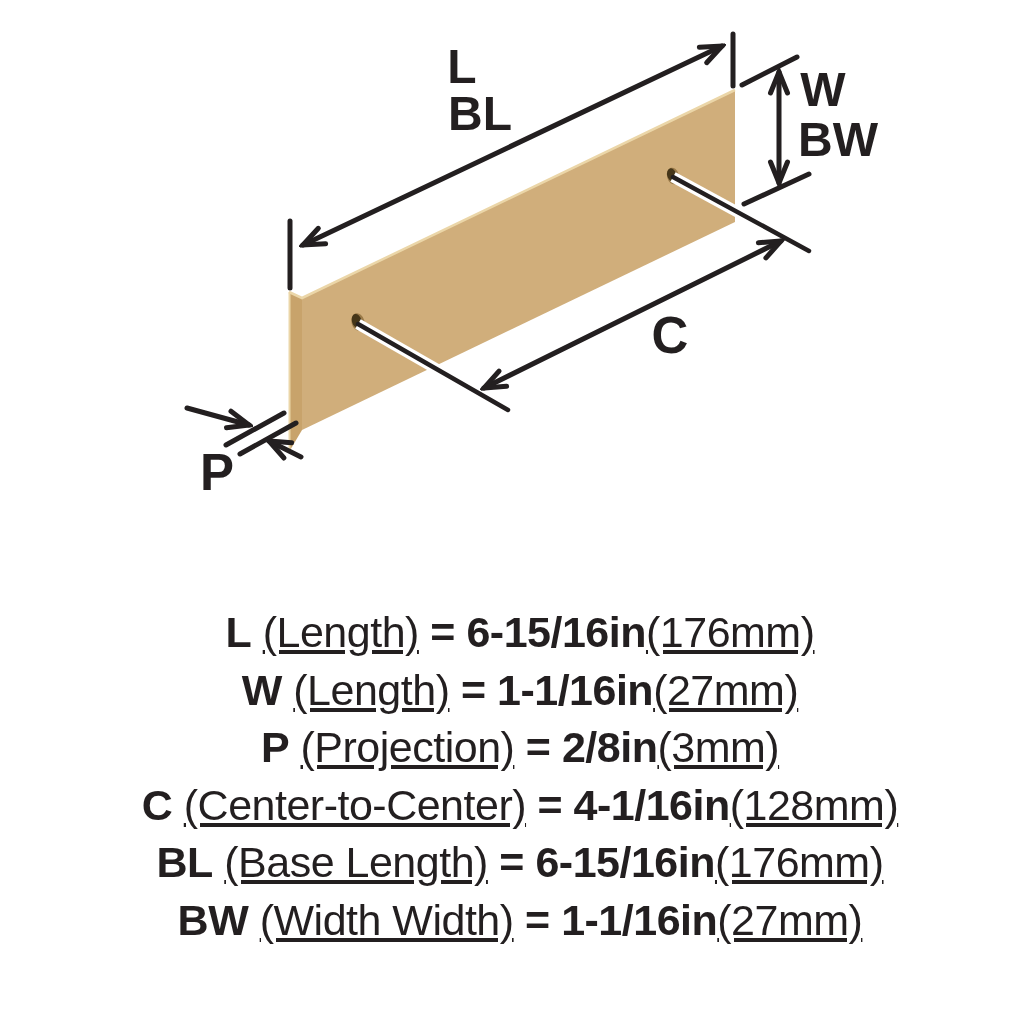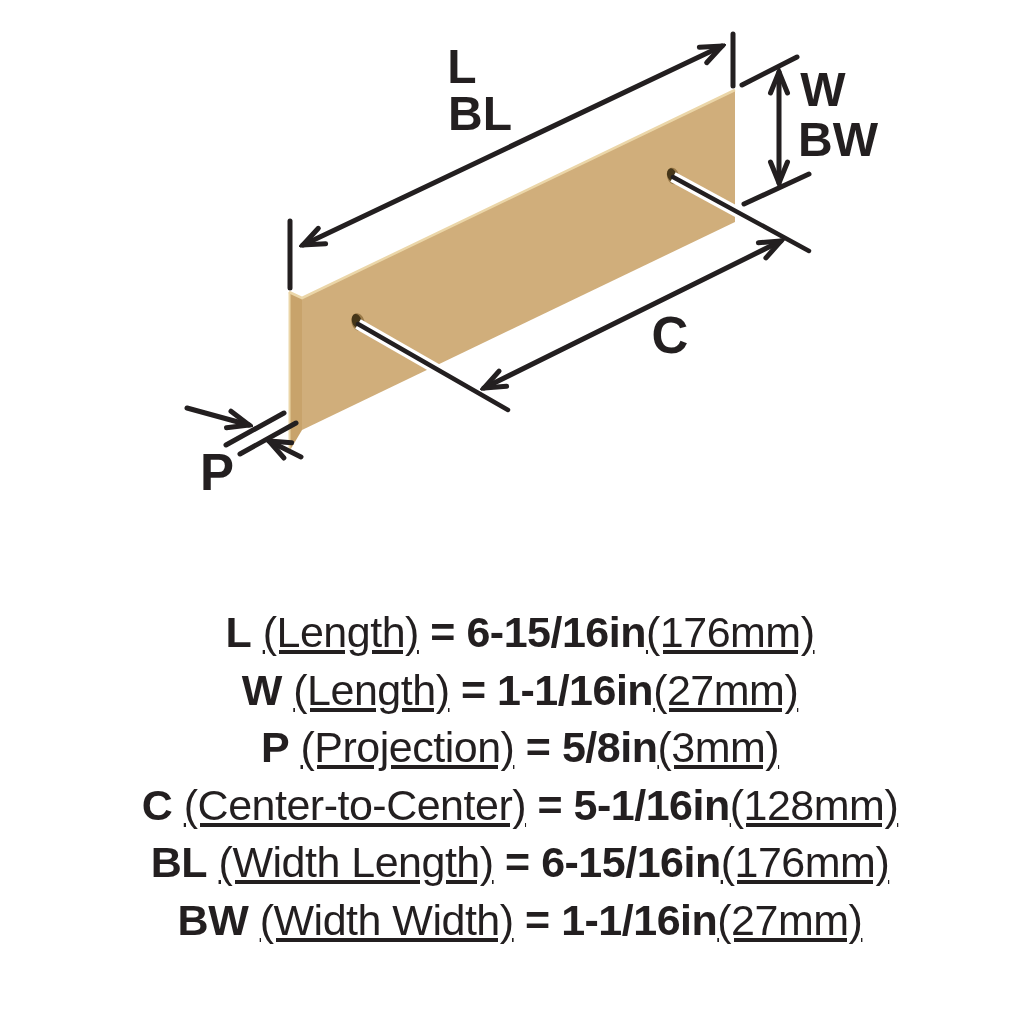--- a/index.html
+++ b/index.html
@@ -119,17 +119,17 @@
       <line class="dim" x1="226" y1="445" x2="284" y2="413"></line>
       <line class="dim" x1="240" y1="454" x2="296" y2="423"></line>
       <text class="dimlabel big" x="217" y="490">P</text>
     </g>
   </svg>
 </div>
 
 <div class="specs">
   <div class="spec-row"><span class="b">L</span> <span class="r">(Length)</span> <span class="b">=</span> <span class="b">6-15/16in</span><span class="r">(176mm)</span></div>
   <div class="spec-row"><span class="b">W</span> <span class="r">(Length)</span> <span class="b">=</span> <span class="b">1-1/16in</span><span class="r">(27mm)</span></div>
-  <div class="spec-row"><span class="b">P</span> <span class="r">(Projection)</span> <span class="b">=</span> <span class="b">5/8in</span><span class="r">(3mm)</span></div>
-  <div class="spec-row"><span class="b">C</span> <span class="r">(Center-to-Center)</span> <span class="b">=</span> <span class="b">5-1/16in</span><span class="r">(128mm)</span></div>
-  <div class="spec-row"><span class="b">BL</span> <span class="r">(Width Length)</span> <span class="b">=</span> <span class="b">6-15/16in</span><span class="r">(176mm)</span></div>
+  <div class="spec-row"><span class="b">P</span> <span class="r">(Projection)</span> <span class="b">=</span> <span class="b">2/8in</span><span class="r">(3mm)</span></div>
+  <div class="spec-row"><span class="b">C</span> <span class="r">(Center-to-Center)</span> <span class="b">=</span> <span class="b">4-1/16in</span><span class="r">(128mm)</span></div>
+  <div class="spec-row"><span class="b">BL</span> <span class="r">(Base Length)</span> <span class="b">=</span> <span class="b">6-15/16in</span><span class="r">(176mm)</span></div>
   <div class="spec-row"><span class="b">BW</span> <span class="r">(Width Width)</span> <span class="b">=</span> <span class="b">1-1/16in</span><span class="r">(27mm)</span></div>
 </div>
 
 </body></html>

